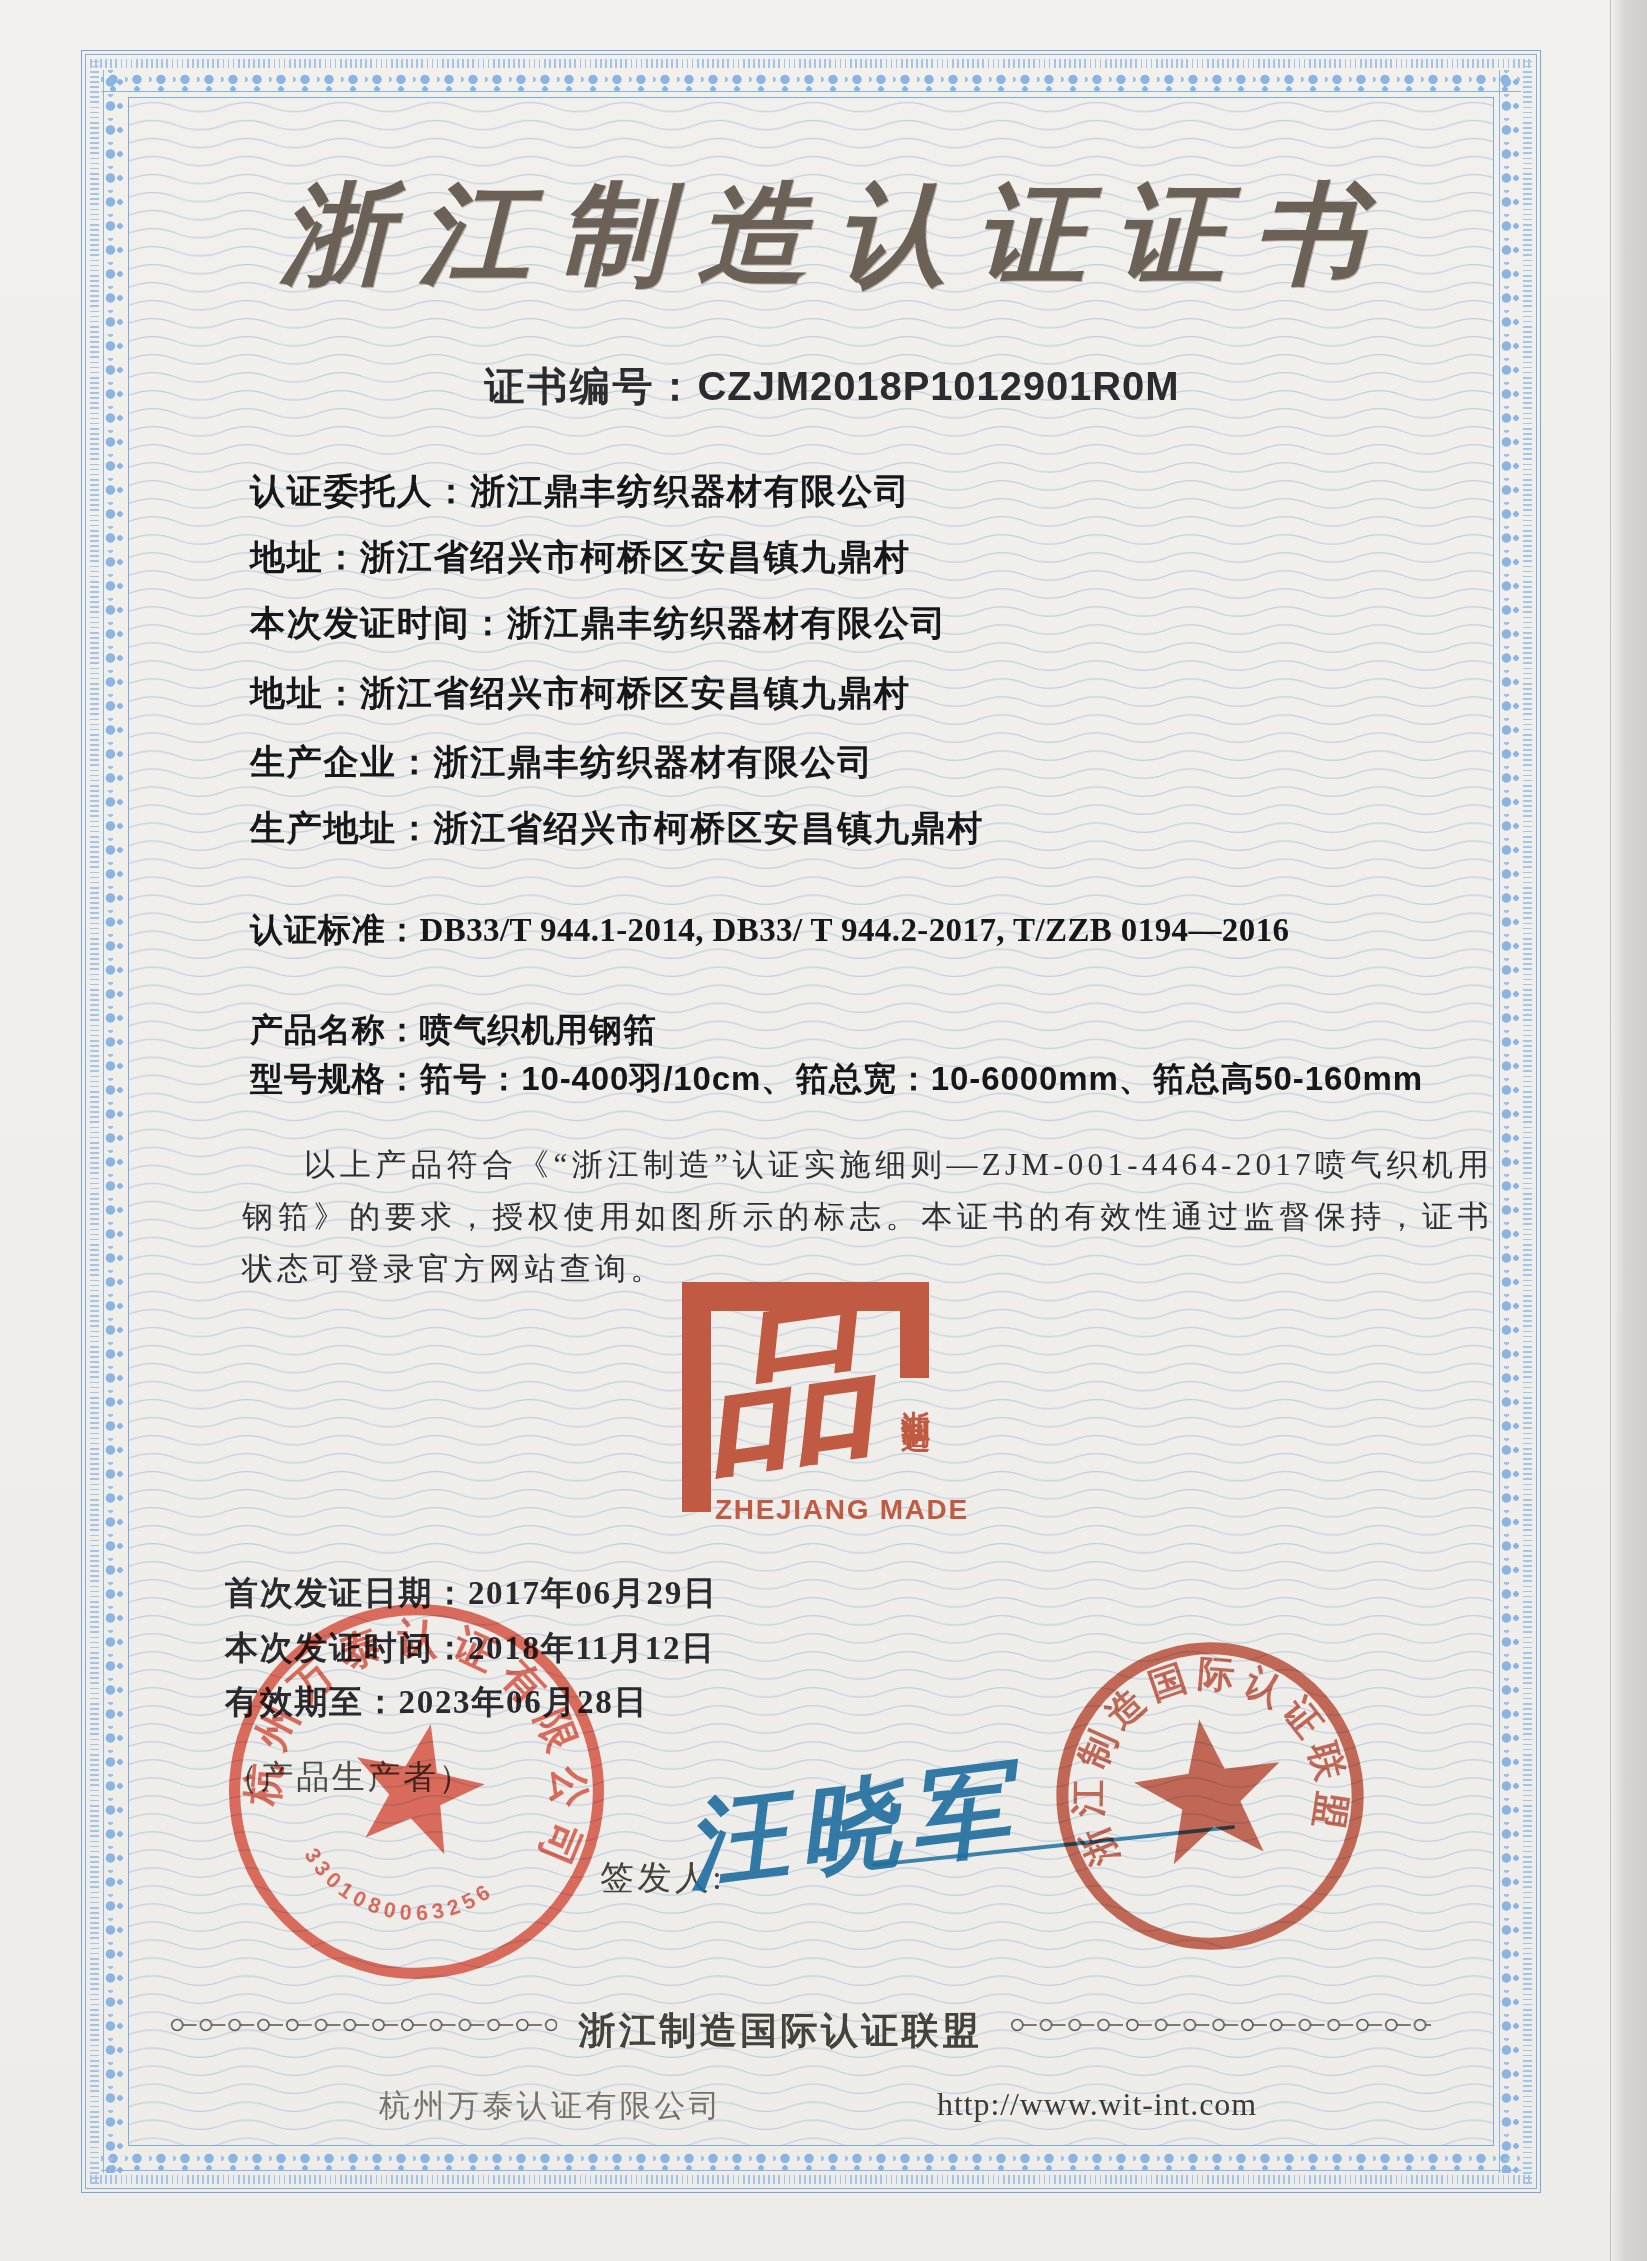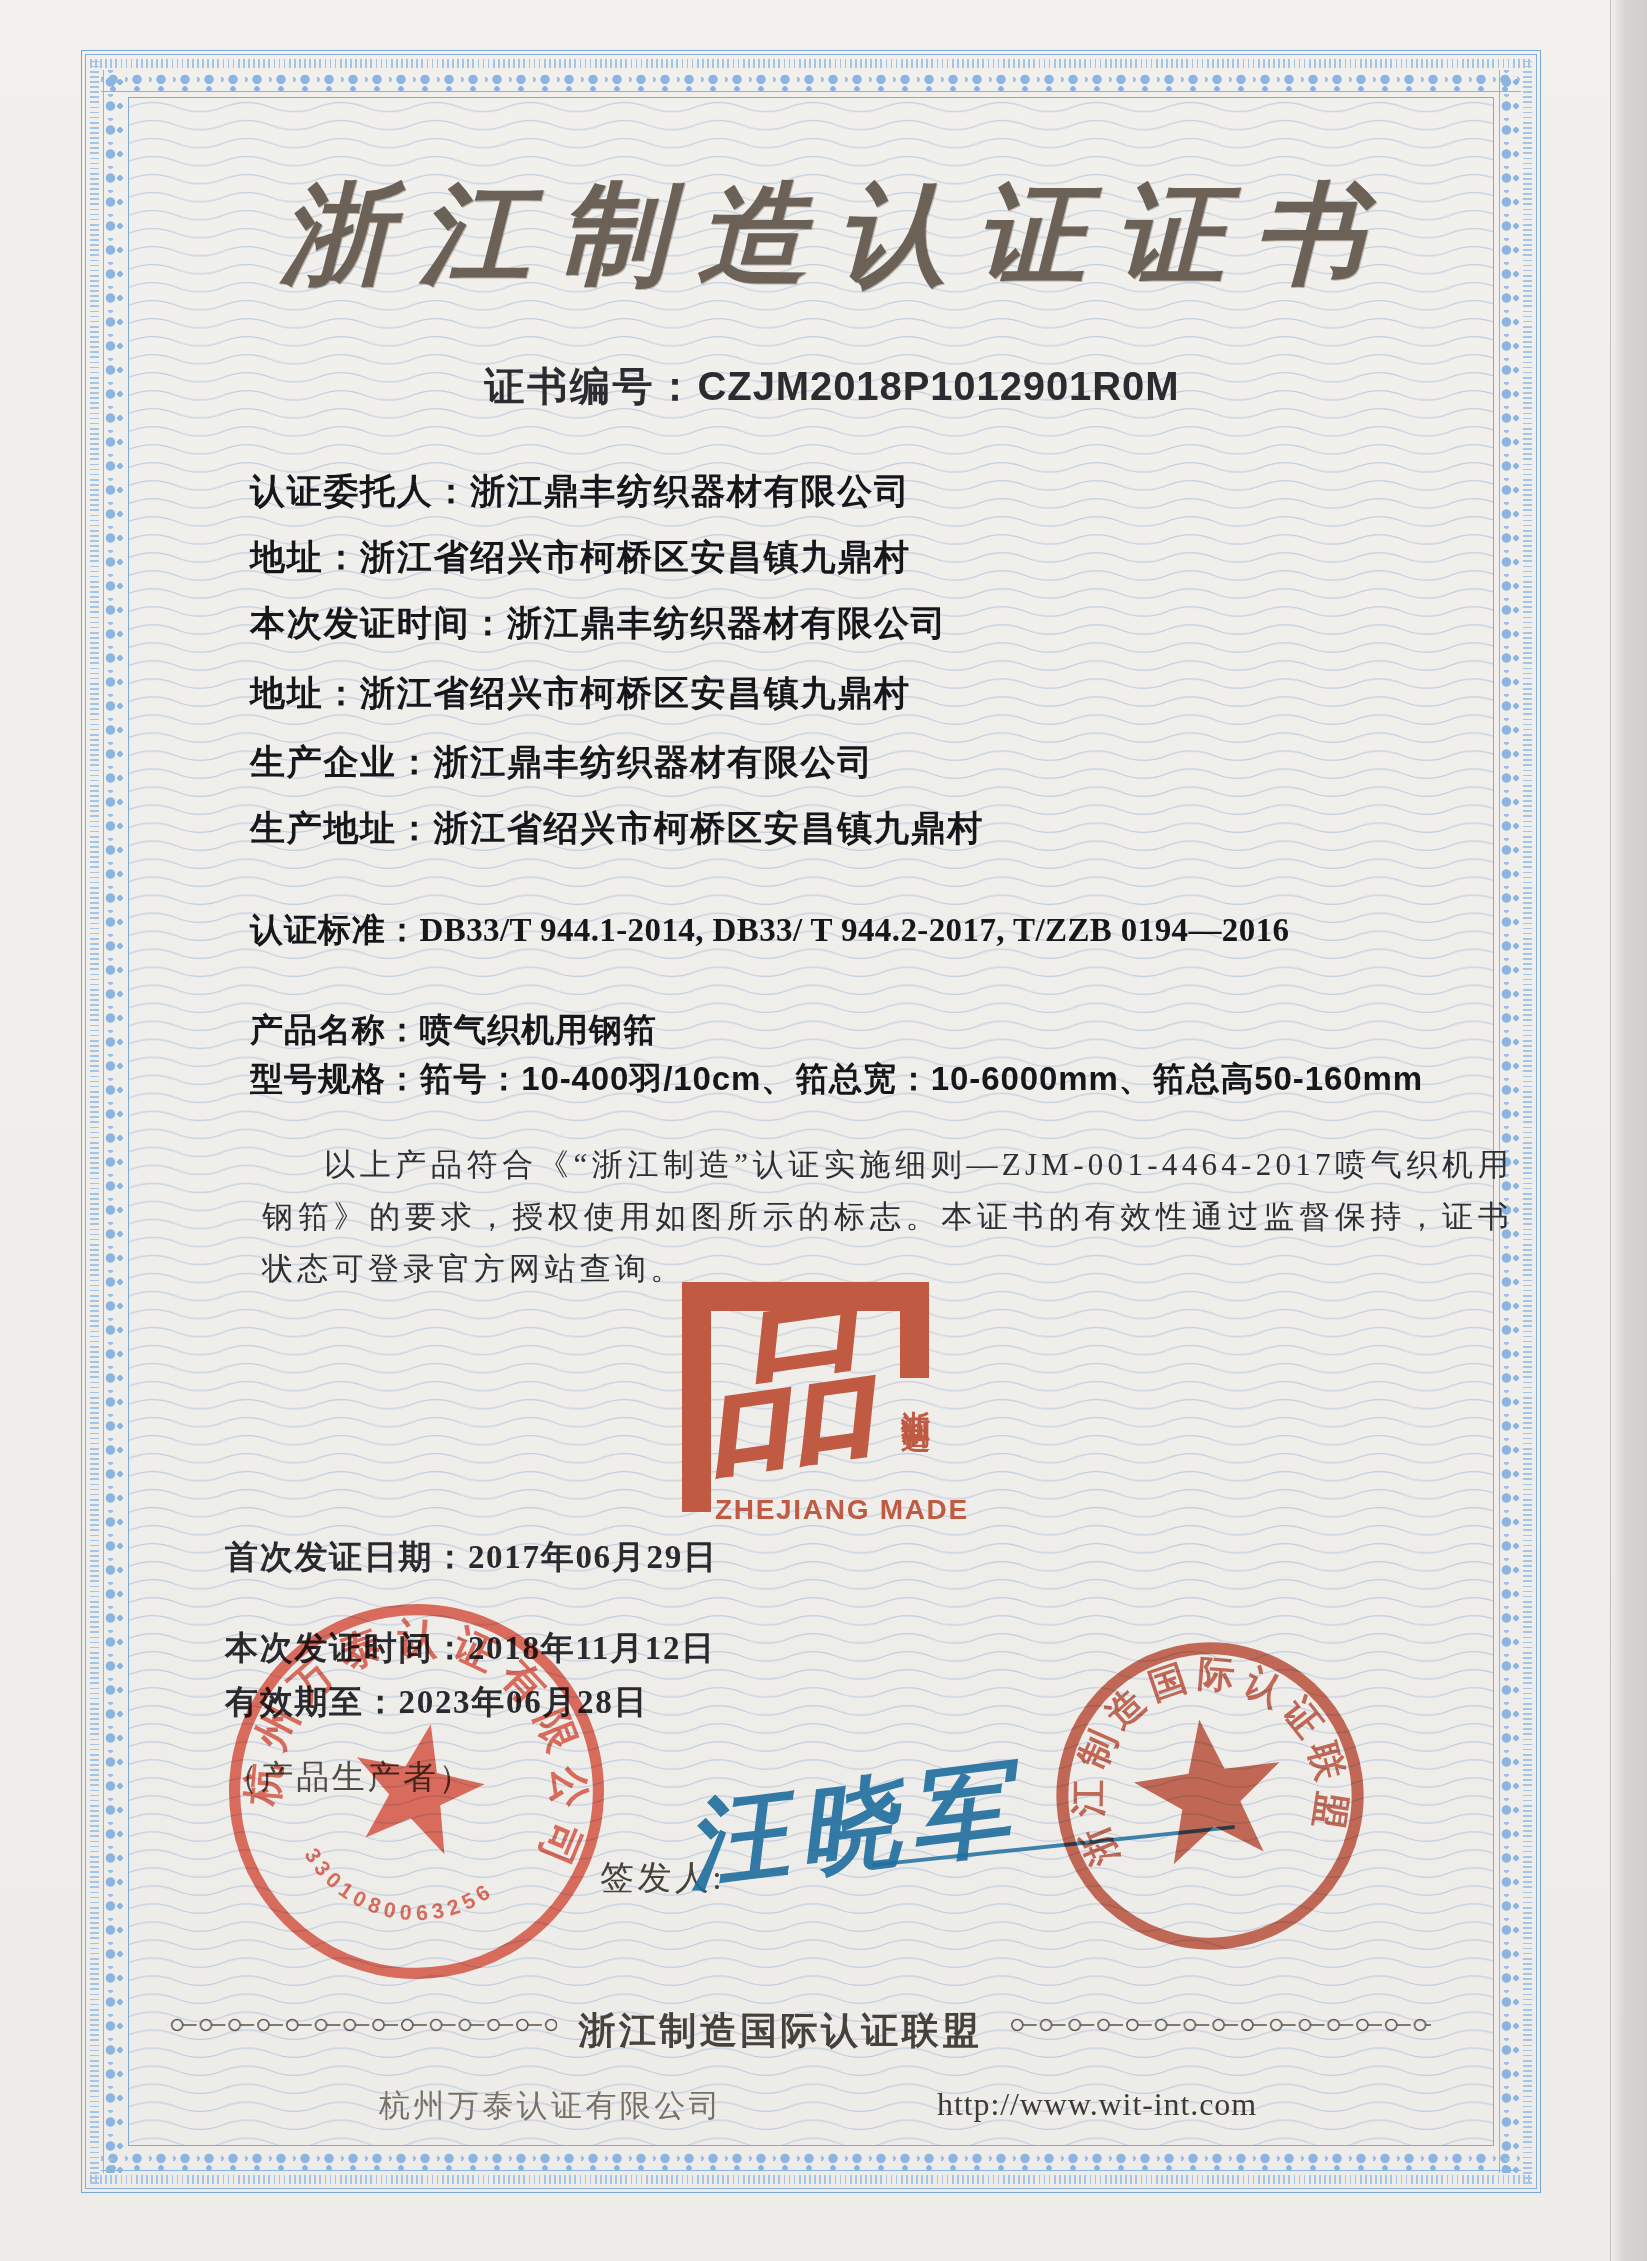--- a/index.html
+++ b/index.html
@@ -52,21 +52,21 @@
     position:absolute;left:0;top:359px;width:1664px;text-align:center;
     font-size:40px;font-weight:bold;color:#2b2b30;letter-spacing:2.6px;
   }
   .certno .num{font-family:"Liberation Sans",sans-serif;letter-spacing:0.9px;}
   .fline{position:absolute;left:250px;font-size:35px;font-weight:bold;color:#17171b;letter-spacing:1.7px;white-space:nowrap;}
   .sline{position:absolute;left:250px;font-size:33px;font-weight:bold;color:#17171b;letter-spacing:0.9px;white-space:nowrap;}
   .sline .serifv{font-family:"Liberation Serif",serif;font-weight:600;letter-spacing:0.4px;}
   .para{
     position:absolute;left:242px;top:1139px;width:1251px;
     font-family:"Liberation Serif",serif;font-size:31px;line-height:52px;
-    letter-spacing:4.3px;color:#2e2f35;text-indent:2em;text-align:justify;margin-left:20px;
+    letter-spacing:4.3px;color:#2e2f35;text-indent:2em;text-align:justify;
   }
   
   .logo{position:absolute;left:682px;top:1282px;width:257px;height:250px;}
   .logo .bar{position:absolute;background:#c05a42;}
   .logo .bar-left{left:0;top:0;width:29px;height:230px;}
   .logo .bar-top{left:0;top:0;width:247px;height:29px;}
   .logo .bar-right{left:218px;top:0;width:29px;height:96px;}
   .logo .glyph{
     position:absolute;left:22px;top:22px;font-size:168px;line-height:1;
     font-family:"Liberation Serif",serif;font-style:italic;font-weight:bold;
@@ -177,21 +177,21 @@
   <div class="logo">
     <div class="bar bar-left"></div>
     <div class="bar bar-top"></div>
     <div class="bar bar-right"></div>
     <div class="glyph">品</div>
     <div class="side">浙江制造</div>
     <div class="caption">ZHEJIANG MADE</div>
   </div>
 
   
-  <div class="dline" style="top:1535px"><span>首次发证日期：</span><span>2017年06月29日</span></div>
+  <div class="dline" style="top:1571px"><span>首次发证日期：</span><span>2017年06月29日</span></div>
   <div class="dline" style="top:1626px"><span>本次发证时间：</span><span>2018年11月12日</span></div>
   <div class="dline" style="top:1680px"><span>有效期至：</span><span>2023年06月28日</span></div>
   <div class="sealnote">（产品生产者）</div>
 
   
   <div class="signer">签发人:</div>
   <div class="signature">汪晓军</div>
   <div class="sig-stroke"></div>
 
   

